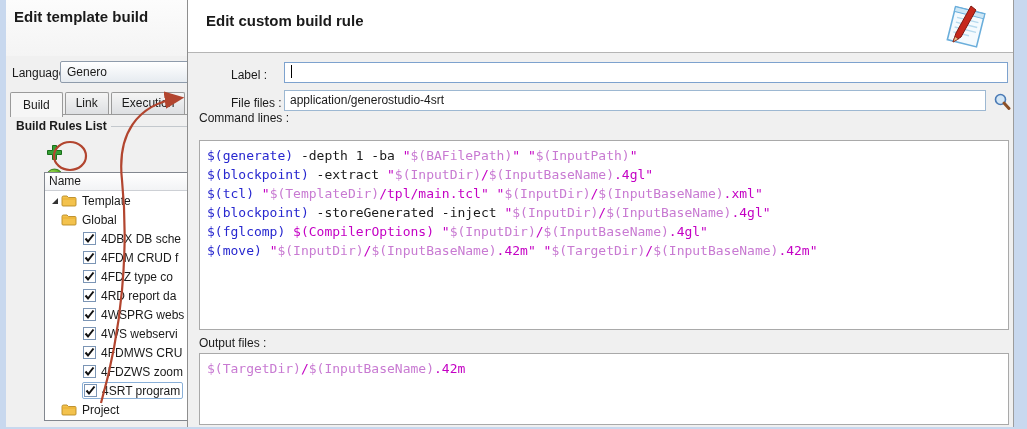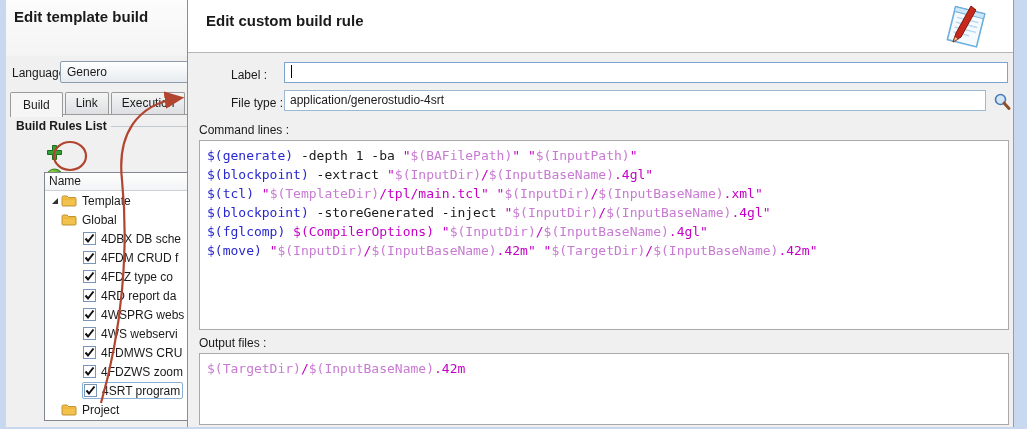--- a/index.html
+++ b/index.html
@@ -235,32 +235,32 @@
       <path d="M30 4 L15 31 L12 40 L20 35 L35 8 z" fill="#c6281c" stroke="#7e1810" stroke-width="1"></path>
       <path d="M12 40 L14 34.5 L17.5 37 z" fill="#e8c08e" stroke="#7e1810" stroke-width="0.6"></path>
     </svg>
   </span>
 
   <span class="fld-label" style="top:68px;">Label :</span>
   <div class="fld-input" style="top:62px; width:724px; border-color:#7da2ce;">
     <span class="caret"></span>
   </div>
 
-  <span class="fld-label" style="top:96px;">File type :</span>
+  <span class="fld-label" style="top:96px;">File files :</span>
   <div class="fld-input" style="top:90px; width:702px;">
     <span>application/generostudio-4srt</span>
   </div>
   <span class="magnifier">
     <svg width="20" height="20" viewBox="0 0 20 20">
       <circle cx="8.5" cy="7.5" r="5" fill="#d3e6f5" stroke="#4a7ab5" stroke-width="1.6"></circle>
       <line x1="12" y1="11" x2="17" y2="16.5" stroke="#8b4f26" stroke-width="3" stroke-linecap="round"></line>
     </svg>
   </span>
 
-  <span class="sect-label" style="top:123px;">Command lines :</span>
+  <span class="sect-label" style="top:111px;">Command lines :</span>
   <div class="code-box cmd-box" id="cmd-box"><div><span style="color: rgb(39, 39, 207);">$(generate)</span><span style="color: rgb(26, 26, 26);"> -depth 1 -ba </span><span style="color: rgb(196, 0, 196);">"</span><span style="color: rgb(200, 122, 210);">$(BAFilePath)</span><span style="color: rgb(196, 0, 196);">"</span><span style="color: rgb(26, 26, 26);"> </span><span style="color: rgb(196, 0, 196);">"</span><span style="color: rgb(200, 122, 210);">$(InputPath)</span><span style="color: rgb(196, 0, 196);">"</span></div><div><span style="color: rgb(39, 39, 207);">$(blockpoint)</span><span style="color: rgb(26, 26, 26);"> -extract </span><span style="color: rgb(196, 0, 196);">"</span><span style="color: rgb(200, 122, 210);">$(InputDir)</span><span style="color: rgb(196, 0, 196);">/</span><span style="color: rgb(200, 122, 210);">$(InputBaseName)</span><span style="color: rgb(196, 0, 196);">.4gl"</span></div><div><span style="color: rgb(39, 39, 207);">$(tcl)</span><span style="color: rgb(26, 26, 26);"> </span><span style="color: rgb(196, 0, 196);">"</span><span style="color: rgb(200, 122, 210);">$(TemplateDir)</span><span style="color: rgb(196, 0, 196);">/tpl/main.tcl"</span><span style="color: rgb(26, 26, 26);"> </span><span style="color: rgb(196, 0, 196);">"</span><span style="color: rgb(200, 122, 210);">$(InputDir)</span><span style="color: rgb(196, 0, 196);">/</span><span style="color: rgb(200, 122, 210);">$(InputBaseName)</span><span style="color: rgb(196, 0, 196);">.xml"</span></div><div><span style="color: rgb(39, 39, 207);">$(blockpoint)</span><span style="color: rgb(26, 26, 26);"> -storeGenerated -inject </span><span style="color: rgb(196, 0, 196);">"</span><span style="color: rgb(200, 122, 210);">$(InputDir)</span><span style="color: rgb(196, 0, 196);">/</span><span style="color: rgb(200, 122, 210);">$(InputBaseName)</span><span style="color: rgb(196, 0, 196);">.4gl"</span></div><div><span style="color: rgb(39, 39, 207);">$(fglcomp)</span><span style="color: rgb(26, 26, 26);"> </span><span style="color: rgb(196, 0, 196);">$(CompilerOptions)</span><span style="color: rgb(26, 26, 26);"> </span><span style="color: rgb(196, 0, 196);">"</span><span style="color: rgb(200, 122, 210);">$(InputDir)</span><span style="color: rgb(196, 0, 196);">/</span><span style="color: rgb(200, 122, 210);">$(InputBaseName)</span><span style="color: rgb(196, 0, 196);">.4gl"</span></div><div><span style="color: rgb(39, 39, 207);">$(move)</span><span style="color: rgb(26, 26, 26);"> </span><span style="color: rgb(196, 0, 196);">"</span><span style="color: rgb(200, 122, 210);">$(InputDir)</span><span style="color: rgb(196, 0, 196);">/</span><span style="color: rgb(200, 122, 210);">$(InputBaseName)</span><span style="color: rgb(196, 0, 196);">.42m"</span><span style="color: rgb(26, 26, 26);"> </span><span style="color: rgb(196, 0, 196);">"</span><span style="color: rgb(200, 122, 210);">$(TargetDir)</span><span style="color: rgb(196, 0, 196);">/</span><span style="color: rgb(200, 122, 210);">$(InputBaseName)</span><span style="color: rgb(196, 0, 196);">.42m"</span></div></div>
 
   <span class="sect-label" style="top:336px;">Output files :</span>
   <div class="code-box out-box" id="out-box"><div><span style="color: rgb(200, 122, 210);">$(TargetDir)</span><span style="color: rgb(196, 0, 196);">/</span><span style="color: rgb(200, 122, 210);">$(InputBaseName)</span><span style="color: rgb(196, 0, 196);">.42m</span></div></div>
 </div>
 
 <svg class="annot" width="1027" height="429" viewBox="0 0 1027 429">
   <defs>
     <marker id="arrowhead" markerWidth="9" markerHeight="8" refX="7" refY="4" orient="auto">
       <path d="M0,0 L9,4 L0,8 z" fill="#b2452f"></path>

